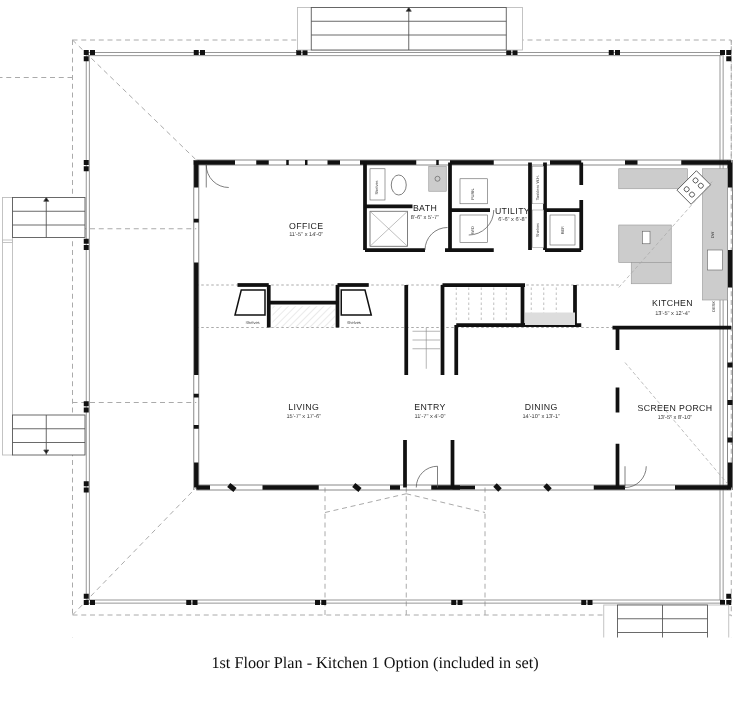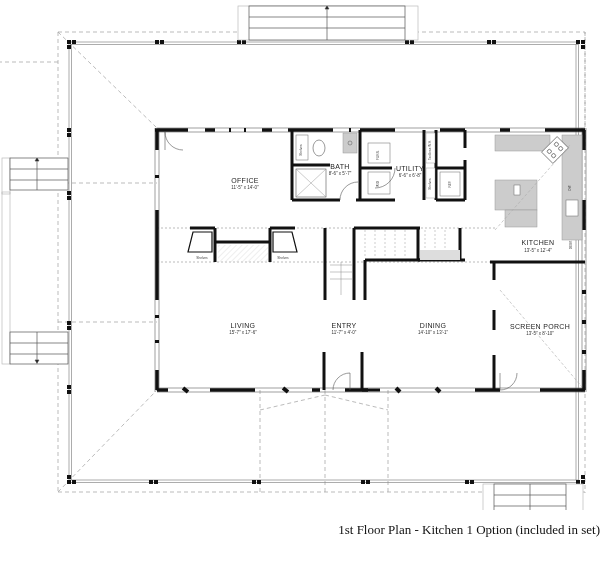--- a/index.html
+++ b/index.html
@@ -1,21 +1,21 @@
 <!DOCTYPE html>
 <html><head>
 <meta charset="utf-8">
 <style>
   html, body { margin:0; padding:0; background:#ffffff; }
   body { width:600px; height:562px; position:relative; overflow:hidden; font-family:"Liberation Sans", sans-serif; }
   #plan { position:absolute; left:0; top:0; width:600px; height:510px; }
   .room-name { font-family:"Liberation Sans", sans-serif; font-size:7px; fill:#222; letter-spacing:0.3px; }
   .room-dim { font-family:"Liberation Sans", sans-serif; font-size:4.5px; fill:#333; }
   .tiny { font-family:"Liberation Sans", sans-serif; font-size:3.2px; fill:#444; }
-  .caption { position:absolute; left:0; width:600px; top:522px; text-align:right; font-family:"Liberation Serif", serif; font-size:13px; color:#111; }
+  .caption { position:absolute; left:0; width:600px; top:522px; text-align:center; font-family:"Liberation Serif", serif; font-size:13px; color:#111; }
 </style>
 </head>
 <body>
 
 <svg id="plan" viewBox="0 0 600 510" xmlns="http://www.w3.org/2000/svg">
   <defs>
     <pattern id="diag" width="4" height="4" patternUnits="userSpaceOnUse" patternTransform="rotate(45)">
       <line x1="0" y1="0" x2="0" y2="4" stroke="#ddd" stroke-width="1"></line>
     </pattern>
   </defs>

